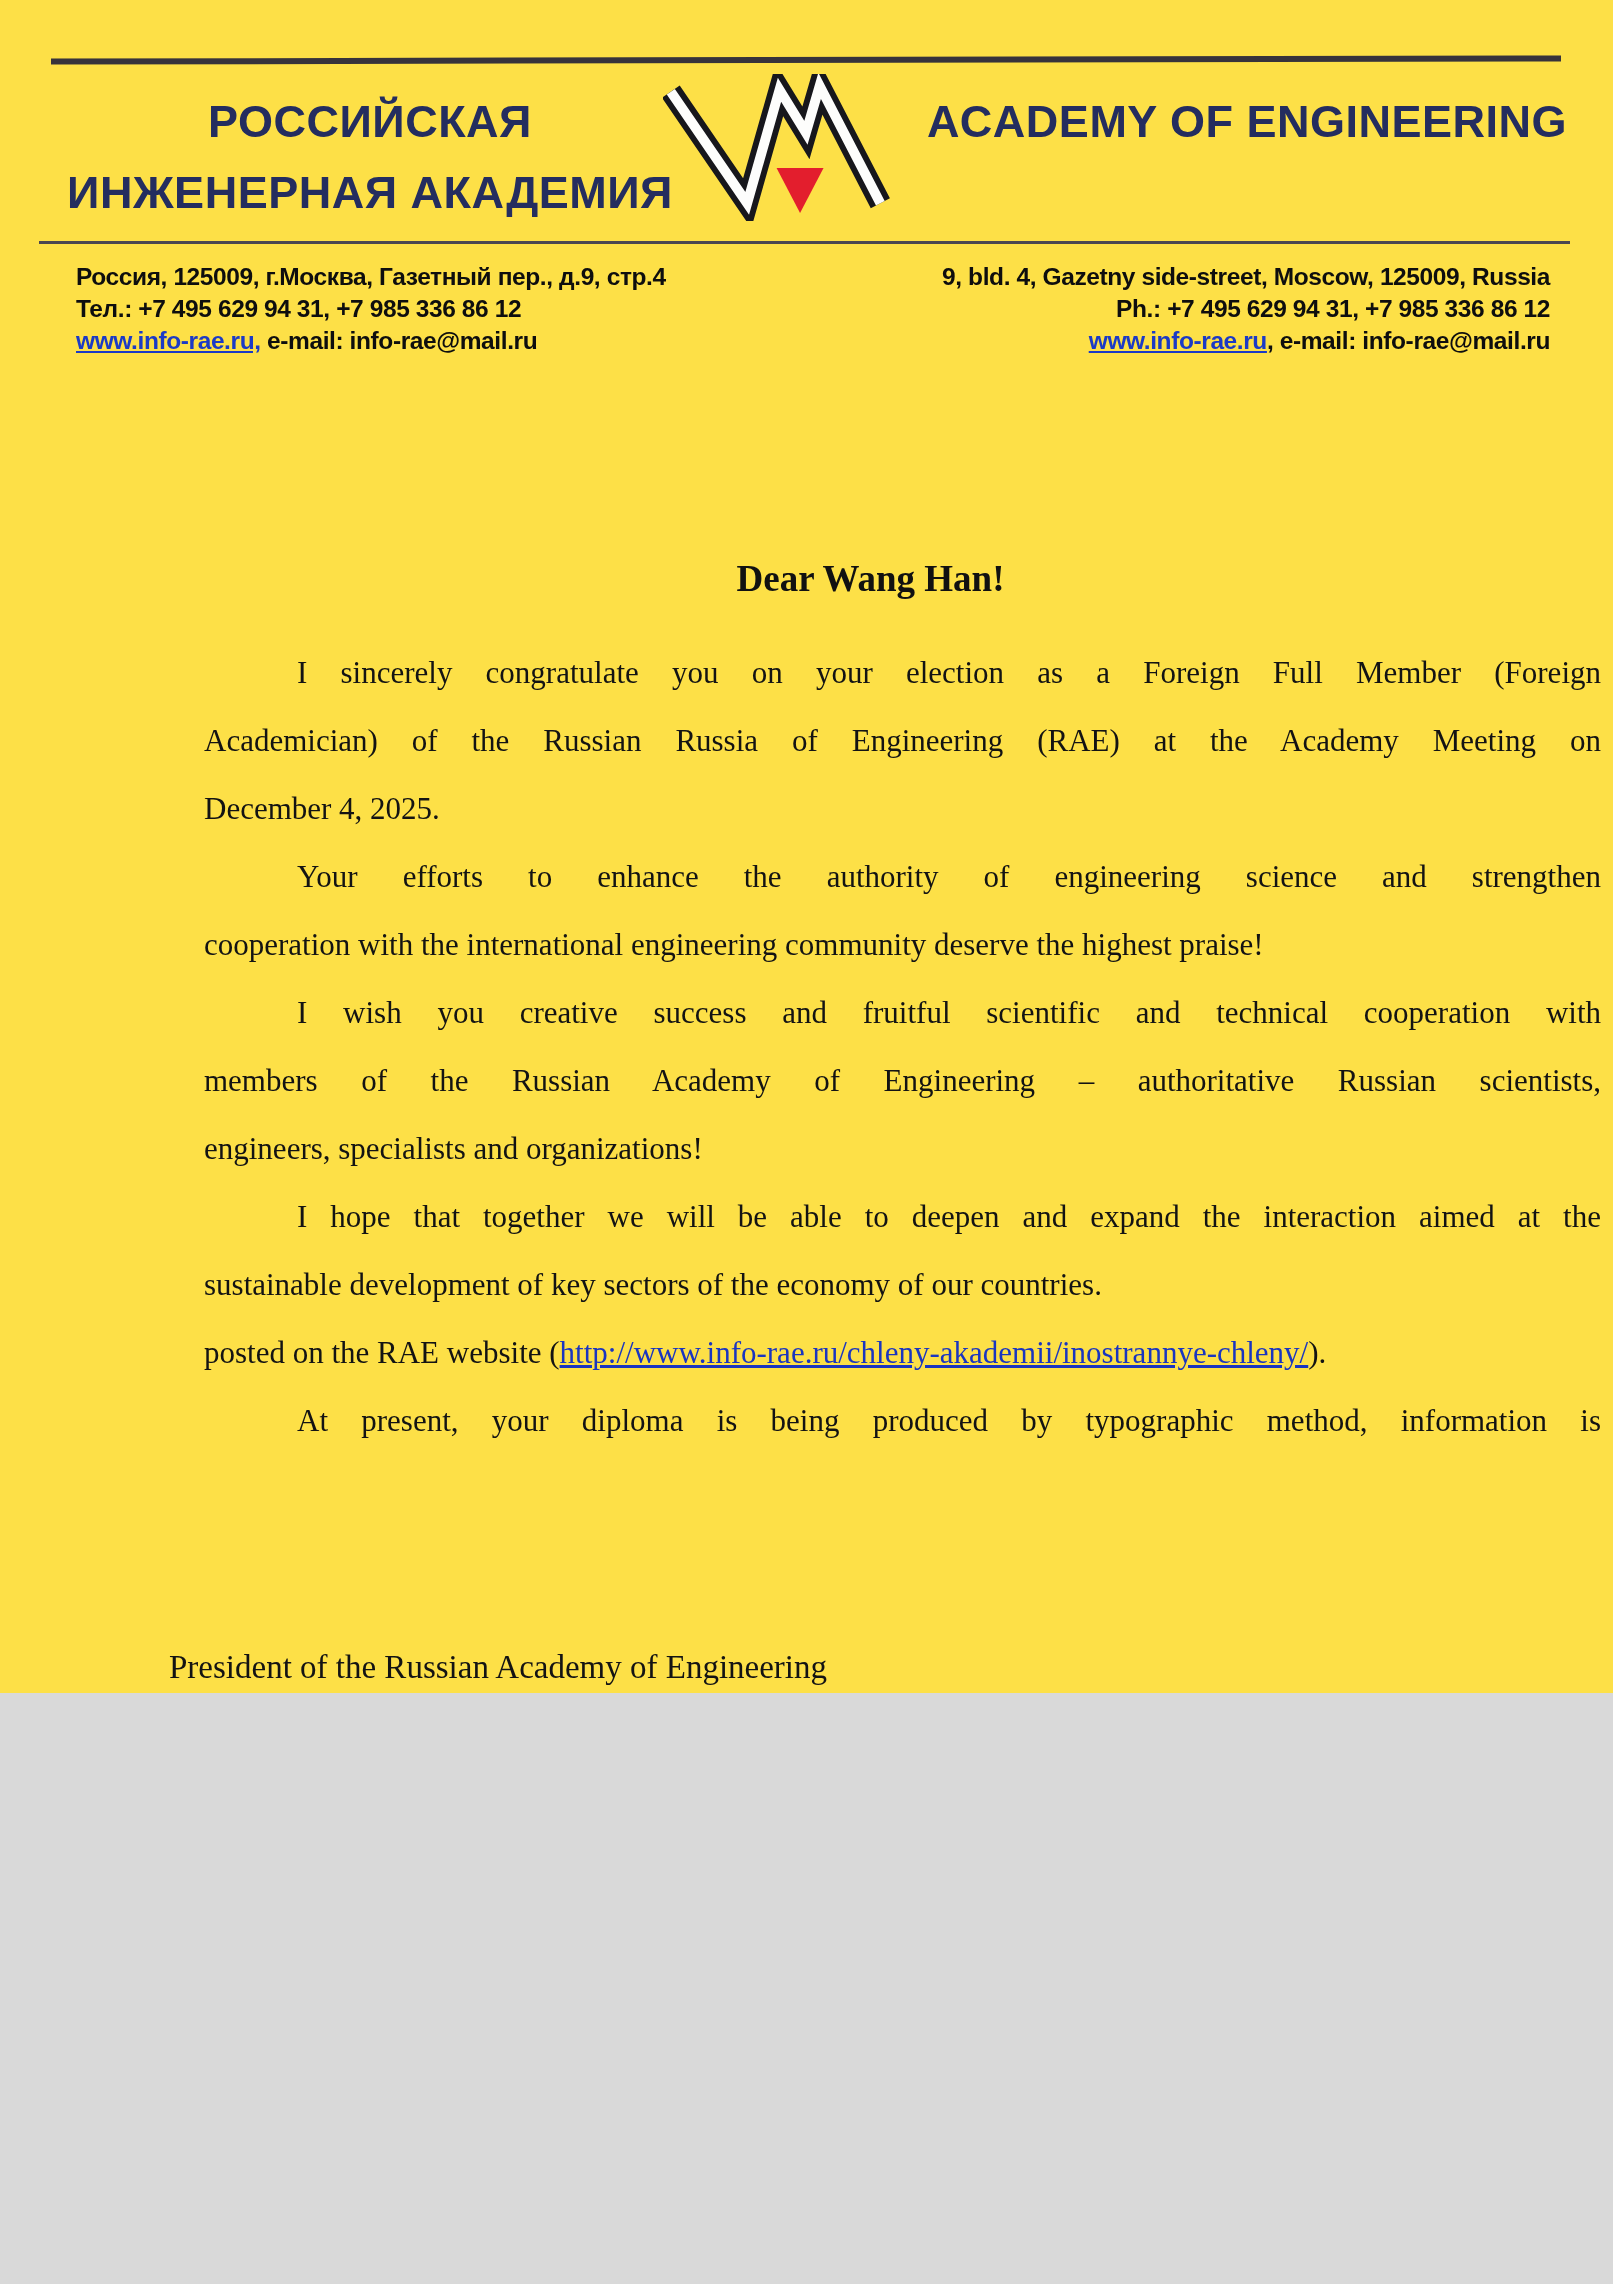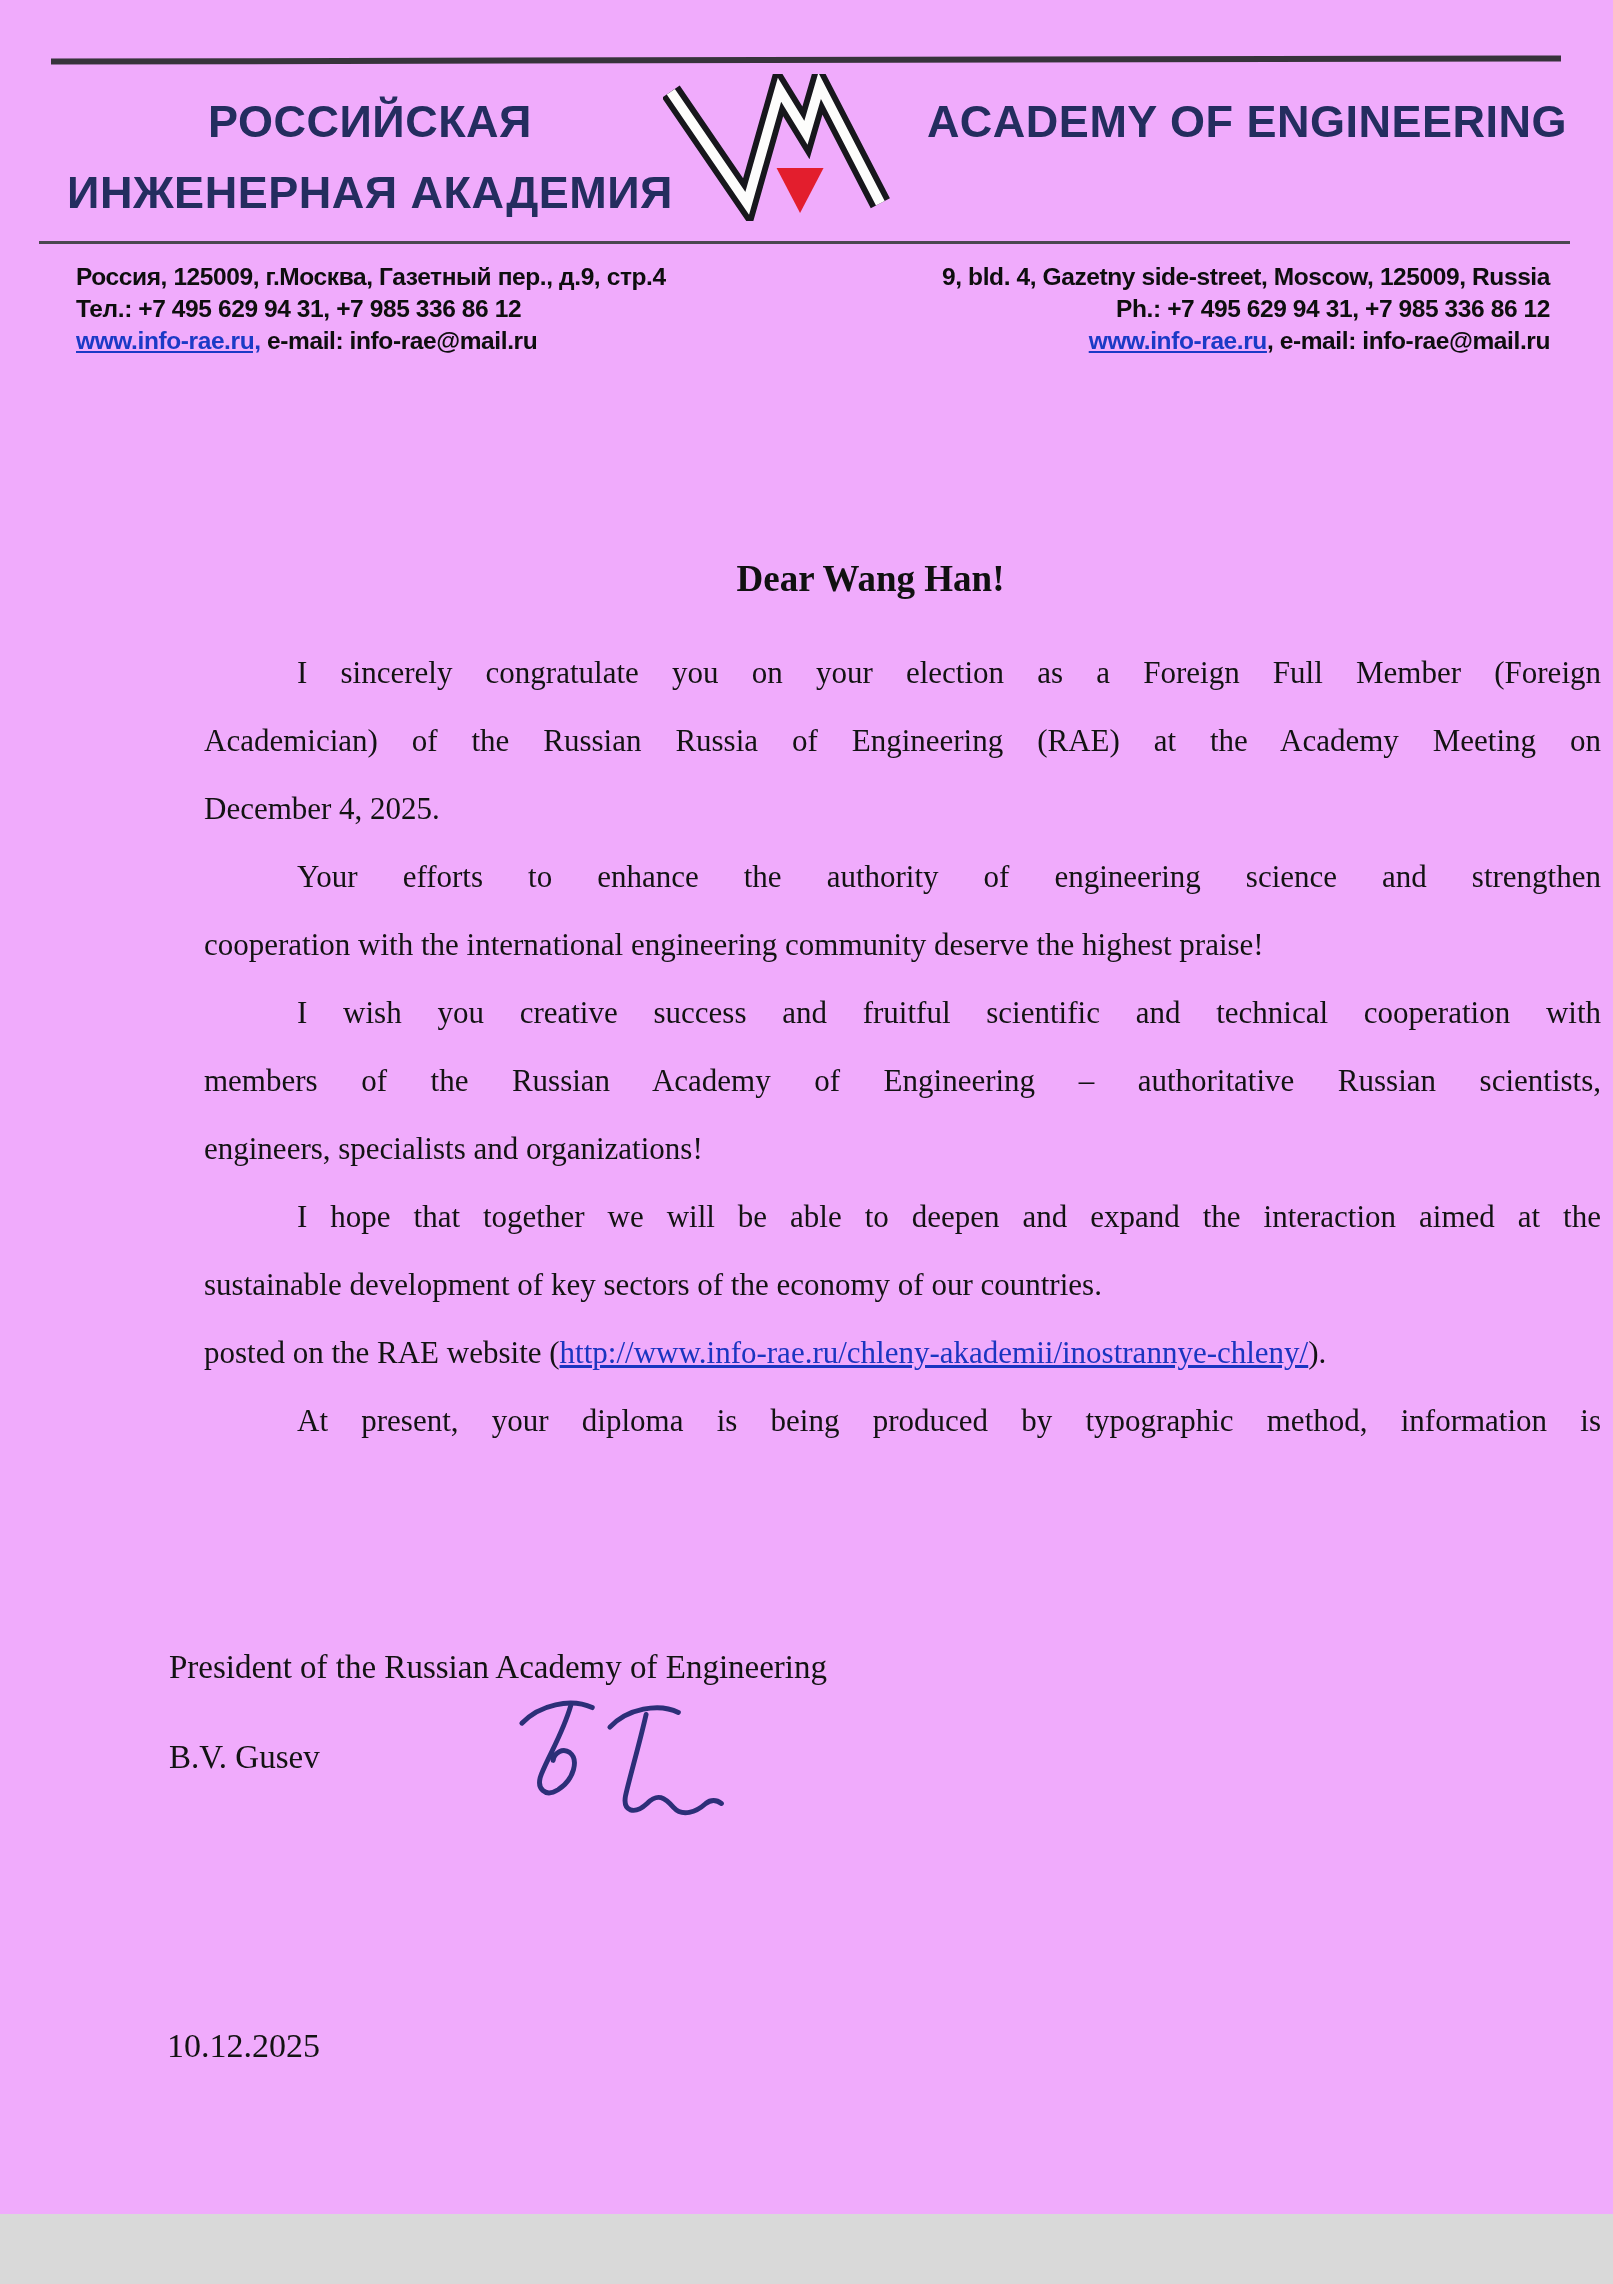--- a/index.html
+++ b/index.html
@@ -1,20 +1,20 @@
 <!DOCTYPE html>
 <html><head>
 <meta charset="utf-8">
 <style>
   html,body{margin:0;padding:0;background:#d9d9d9;}
   .page{
     position:relative;
-    width:1613px;height:2214px;
+    width:1613px;height:1693px;
     margin:0 auto;
-    background:#f0abfc;
+    background:#fde047;
     overflow:hidden;
     font-family:"Liberation Serif","DejaVu Serif",serif;
     color:#121212;
   }
   
   .rule-top{position:absolute;left:51px;top:57px;width:1510px;height:5.9px;background:#37333b;transform:rotate(-0.12deg);}
   .rule-mid{position:absolute;left:39px;top:241px;width:1531px;height:2.9px;background:#4b4750;}
   
   .org{
     position:absolute;top:86px;

